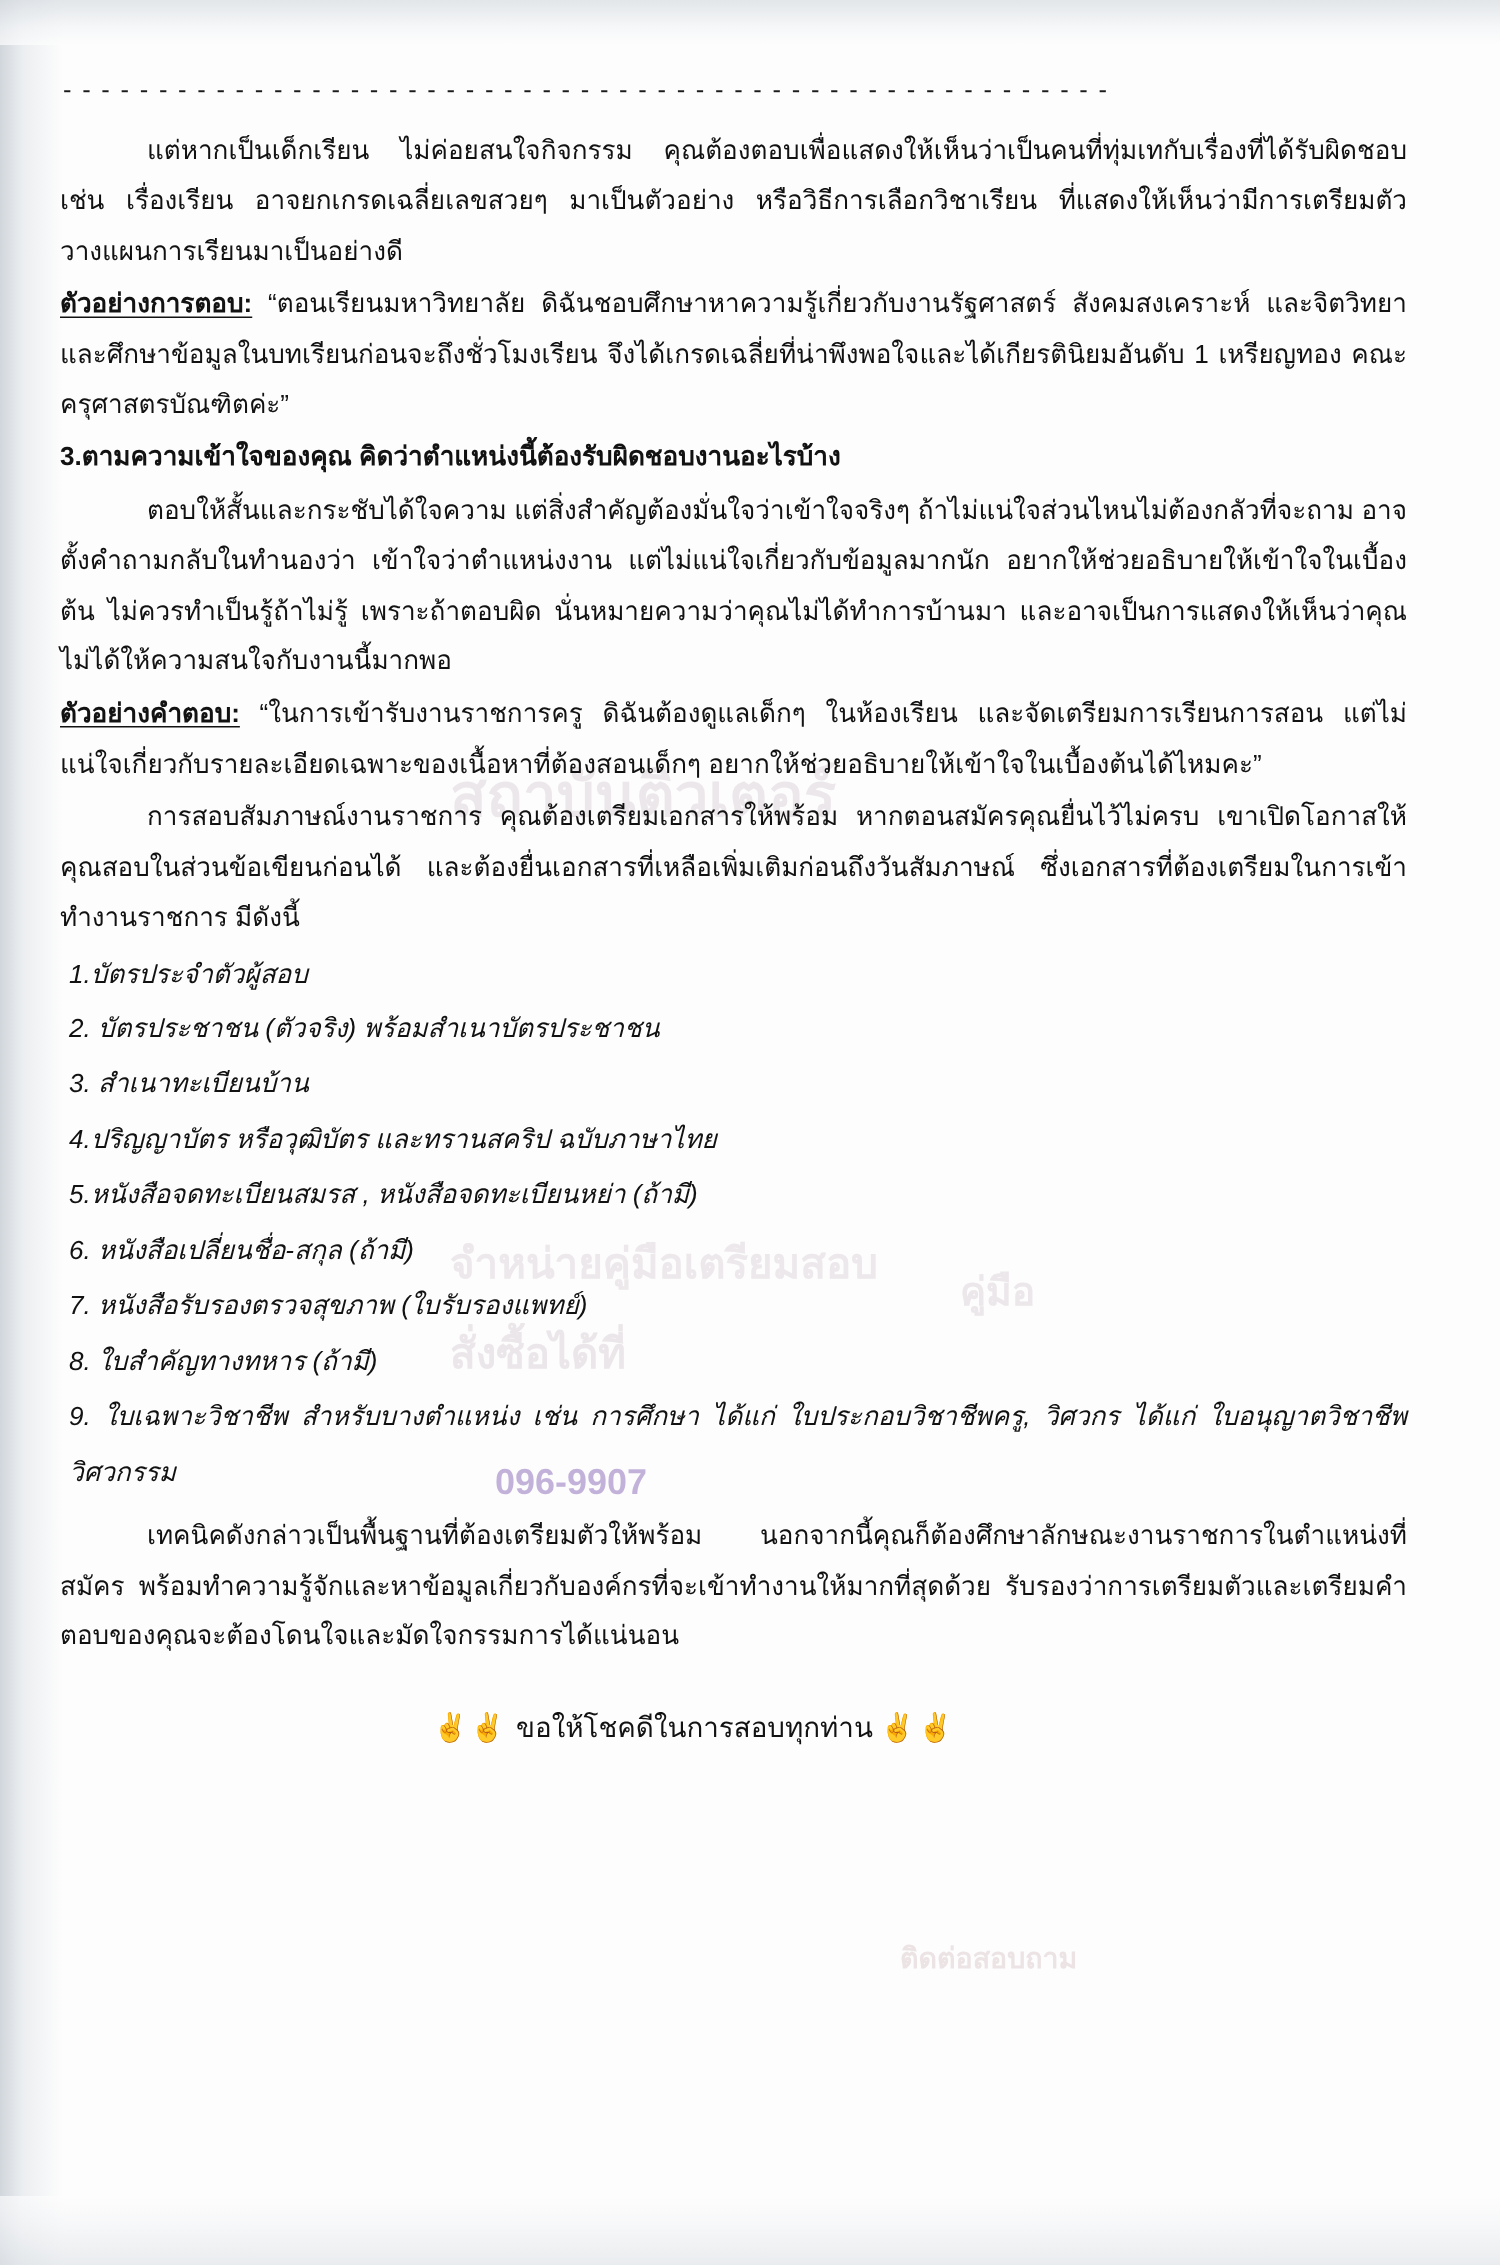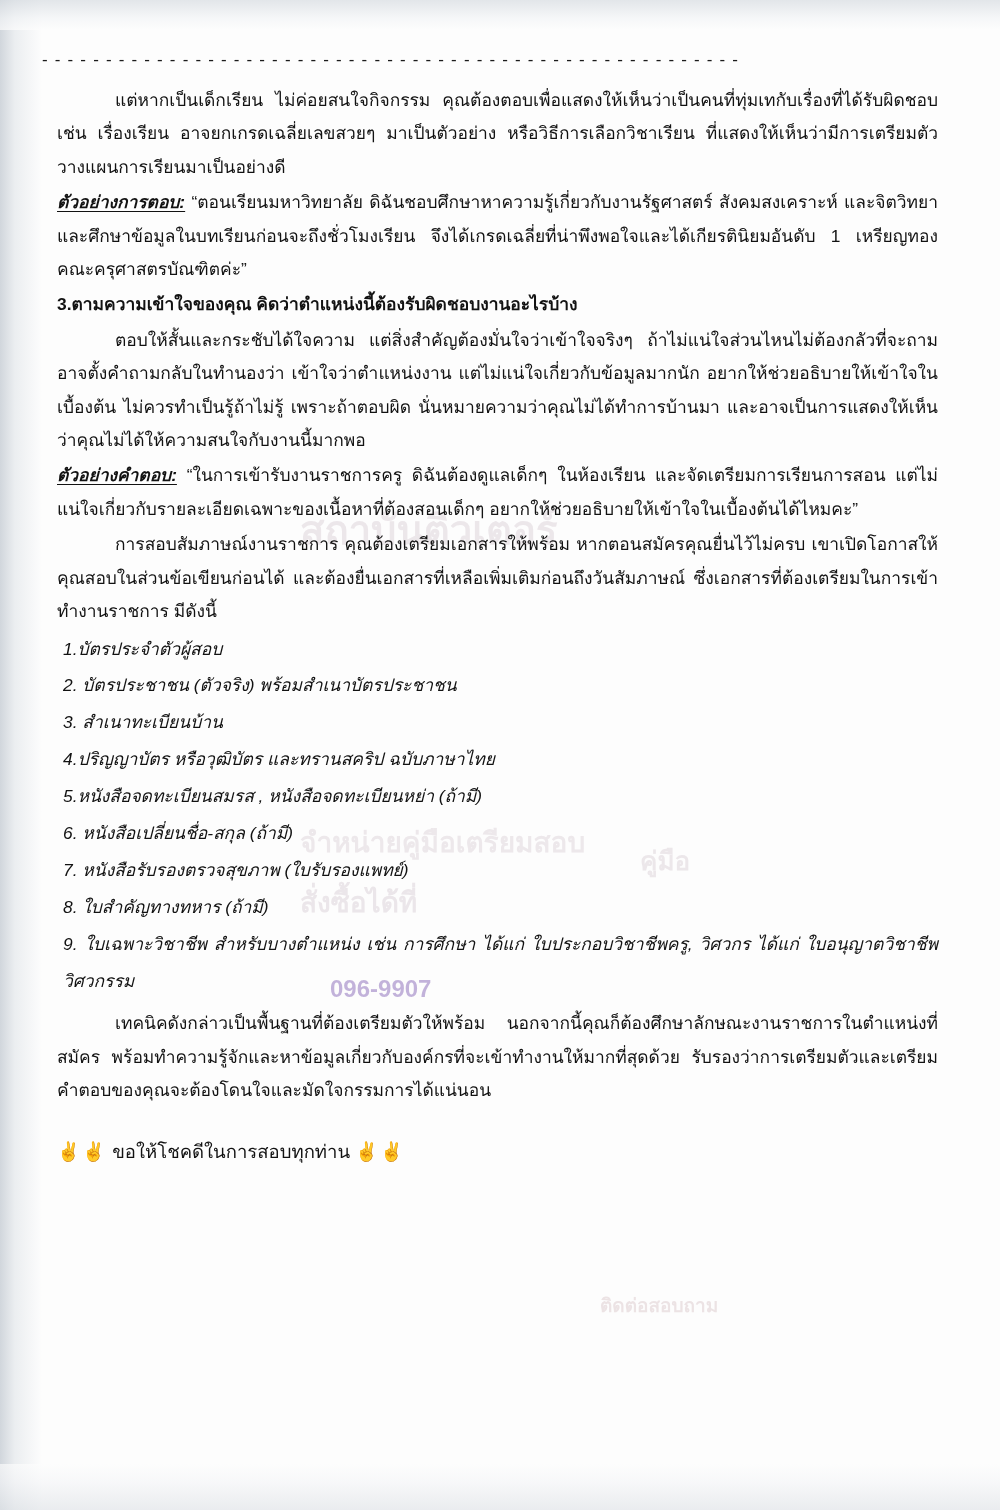--- a/index.html
+++ b/index.html
@@ -69,46 +69,44 @@
     color: #1b1b1b;
     white-space: nowrap;
     overflow: hidden;
     height: 20px;
   }
   .body {
     font-size: 17.4px;
     line-height: 1.92;
     text-align: justify;
     text-justify: inter-word;
-    margin-left: 17px;
   }
   p {
     margin: 0 0 2px 0;
   }
   .indent {
     text-indent: 58px;
   }
   .lead {
     font-weight: 700;
-    font-style: italic;
     text-decoration: underline;
     text-underline-offset: 3px;
   }
   .bold {
     font-weight: 700;
   }
   .list-item {
     margin: 0;
     padding-left: 6px;
     line-height: 2.12;
     font-style: italic;
   }
   .closing {
     margin-top: 26px;
-    text-align: left;
+    text-align: center;
     padding-right: 52px;
     font-size: 18.5px;
   }
   .peace {
     letter-spacing: 2px;
   }
   
   .watermark {
     position: absolute;
     z-index: 1;

